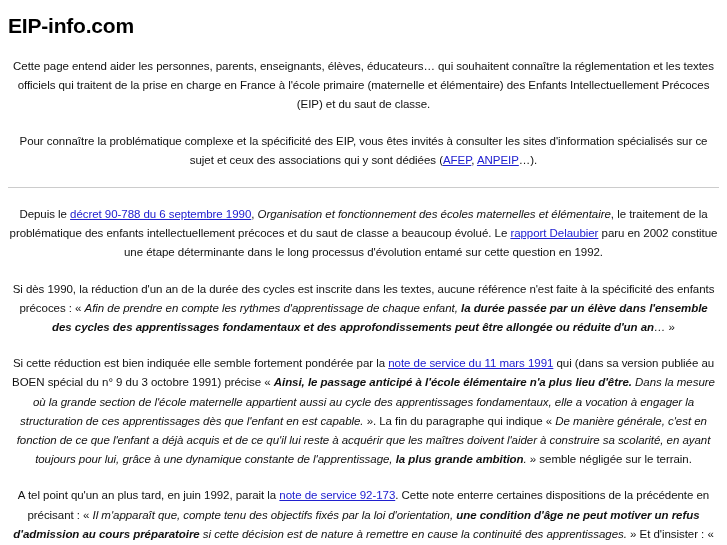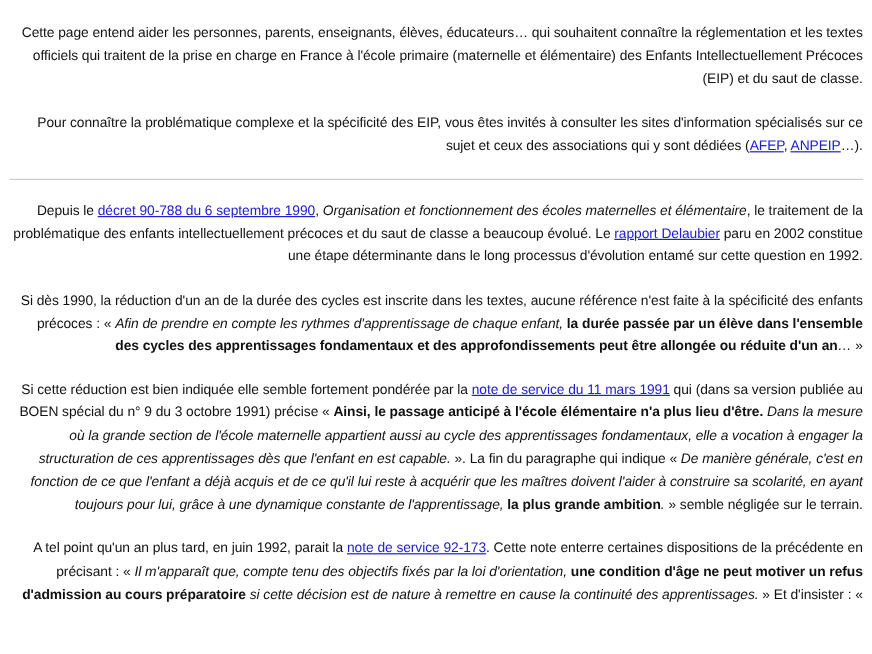--- a/index.html
+++ b/index.html
@@ -28,45 +28,46 @@
     color: #000000;
     margin: 14px 0 0 0;
     padding: 0;
     line-height: 24px;
   }
   p.body-text {
     font-size: 11.5px;
     line-height: 19.2px;
     margin: 17px 0 0 0;
     padding: 0;
-    text-align: right;
+    text-align: center;
     color: #111111;
     letter-spacing: -0.05px;
   }
   p.body-text.first-after-title {
     margin-top: 19px;
   }
   hr.rule {
     border: 0;
     border-top: 1px solid #cccccc;
     margin: 17px 0 0 0;
     height: 0;
     width: 100%;
   }
   a.doclink {
     color: #2020d0;
   }
   em { font-style: italic; }
-  .bi { font-weight: bold; }
+  .bi { font-weight: bold; font-style: italic; }
 </style>
 </head>
 <body>
 
 <div class="page">
 
+  <h1 class="site-title">EIP-info.com</h1>
 
   <p class="body-text first-after-title"><span>Cette page entend aider les personnes, parents, enseignants, élèves, éducateurs… qui souhaitent connaître la réglementation et les textes officiels qui traitent de la prise en charge en France à l'école primaire (maternelle et élémentaire) des Enfants Intellectuellement Précoces (EIP) et du saut de classe.</span></p>
 
   <p class="body-text"><span>Pour connaître la problématique complexe et la spécificité des EIP, vous êtes invités à consulter les sites d'information spécialisés sur ce sujet et ceux des associations qui y sont dédiées (</span><a class="doclink" href="#">AFEP</a><span>, </span><a class="doclink" href="#">ANPEIP</a><span>…).</span></p>
 
   <hr class="rule">
 
   <p class="body-text"><span>Depuis le </span><a class="doclink" href="#">décret 90-788 du 6 septembre 1990</a><span>, </span><em>Organisation et fonctionnement des écoles maternelles et élémentaire</em><span>, le traitement de la problématique des enfants intellectuellement précoces et du saut de classe a beaucoup évolué. Le </span><a class="doclink" href="#">rapport Delaubier</a><span> paru en 2002 constitue une étape déterminante dans le long processus d'évolution entamé sur cette question en 1992.</span></p>
 
   <p class="body-text"><span>Si dès 1990, la réduction d'un an de la durée des cycles est inscrite dans les textes, aucune référence n'est faite à la spécificité des enfants précoces : « </span><em>Afin de prendre en compte les rythmes d'apprentissage de chaque enfant, </em><span class="bi">la durée passée par un élève dans l'ensemble des cycles des apprentissages fondamentaux et des approfondissements peut être allongée ou réduite d'un an</span><em>… </em><span>»</span></p>

